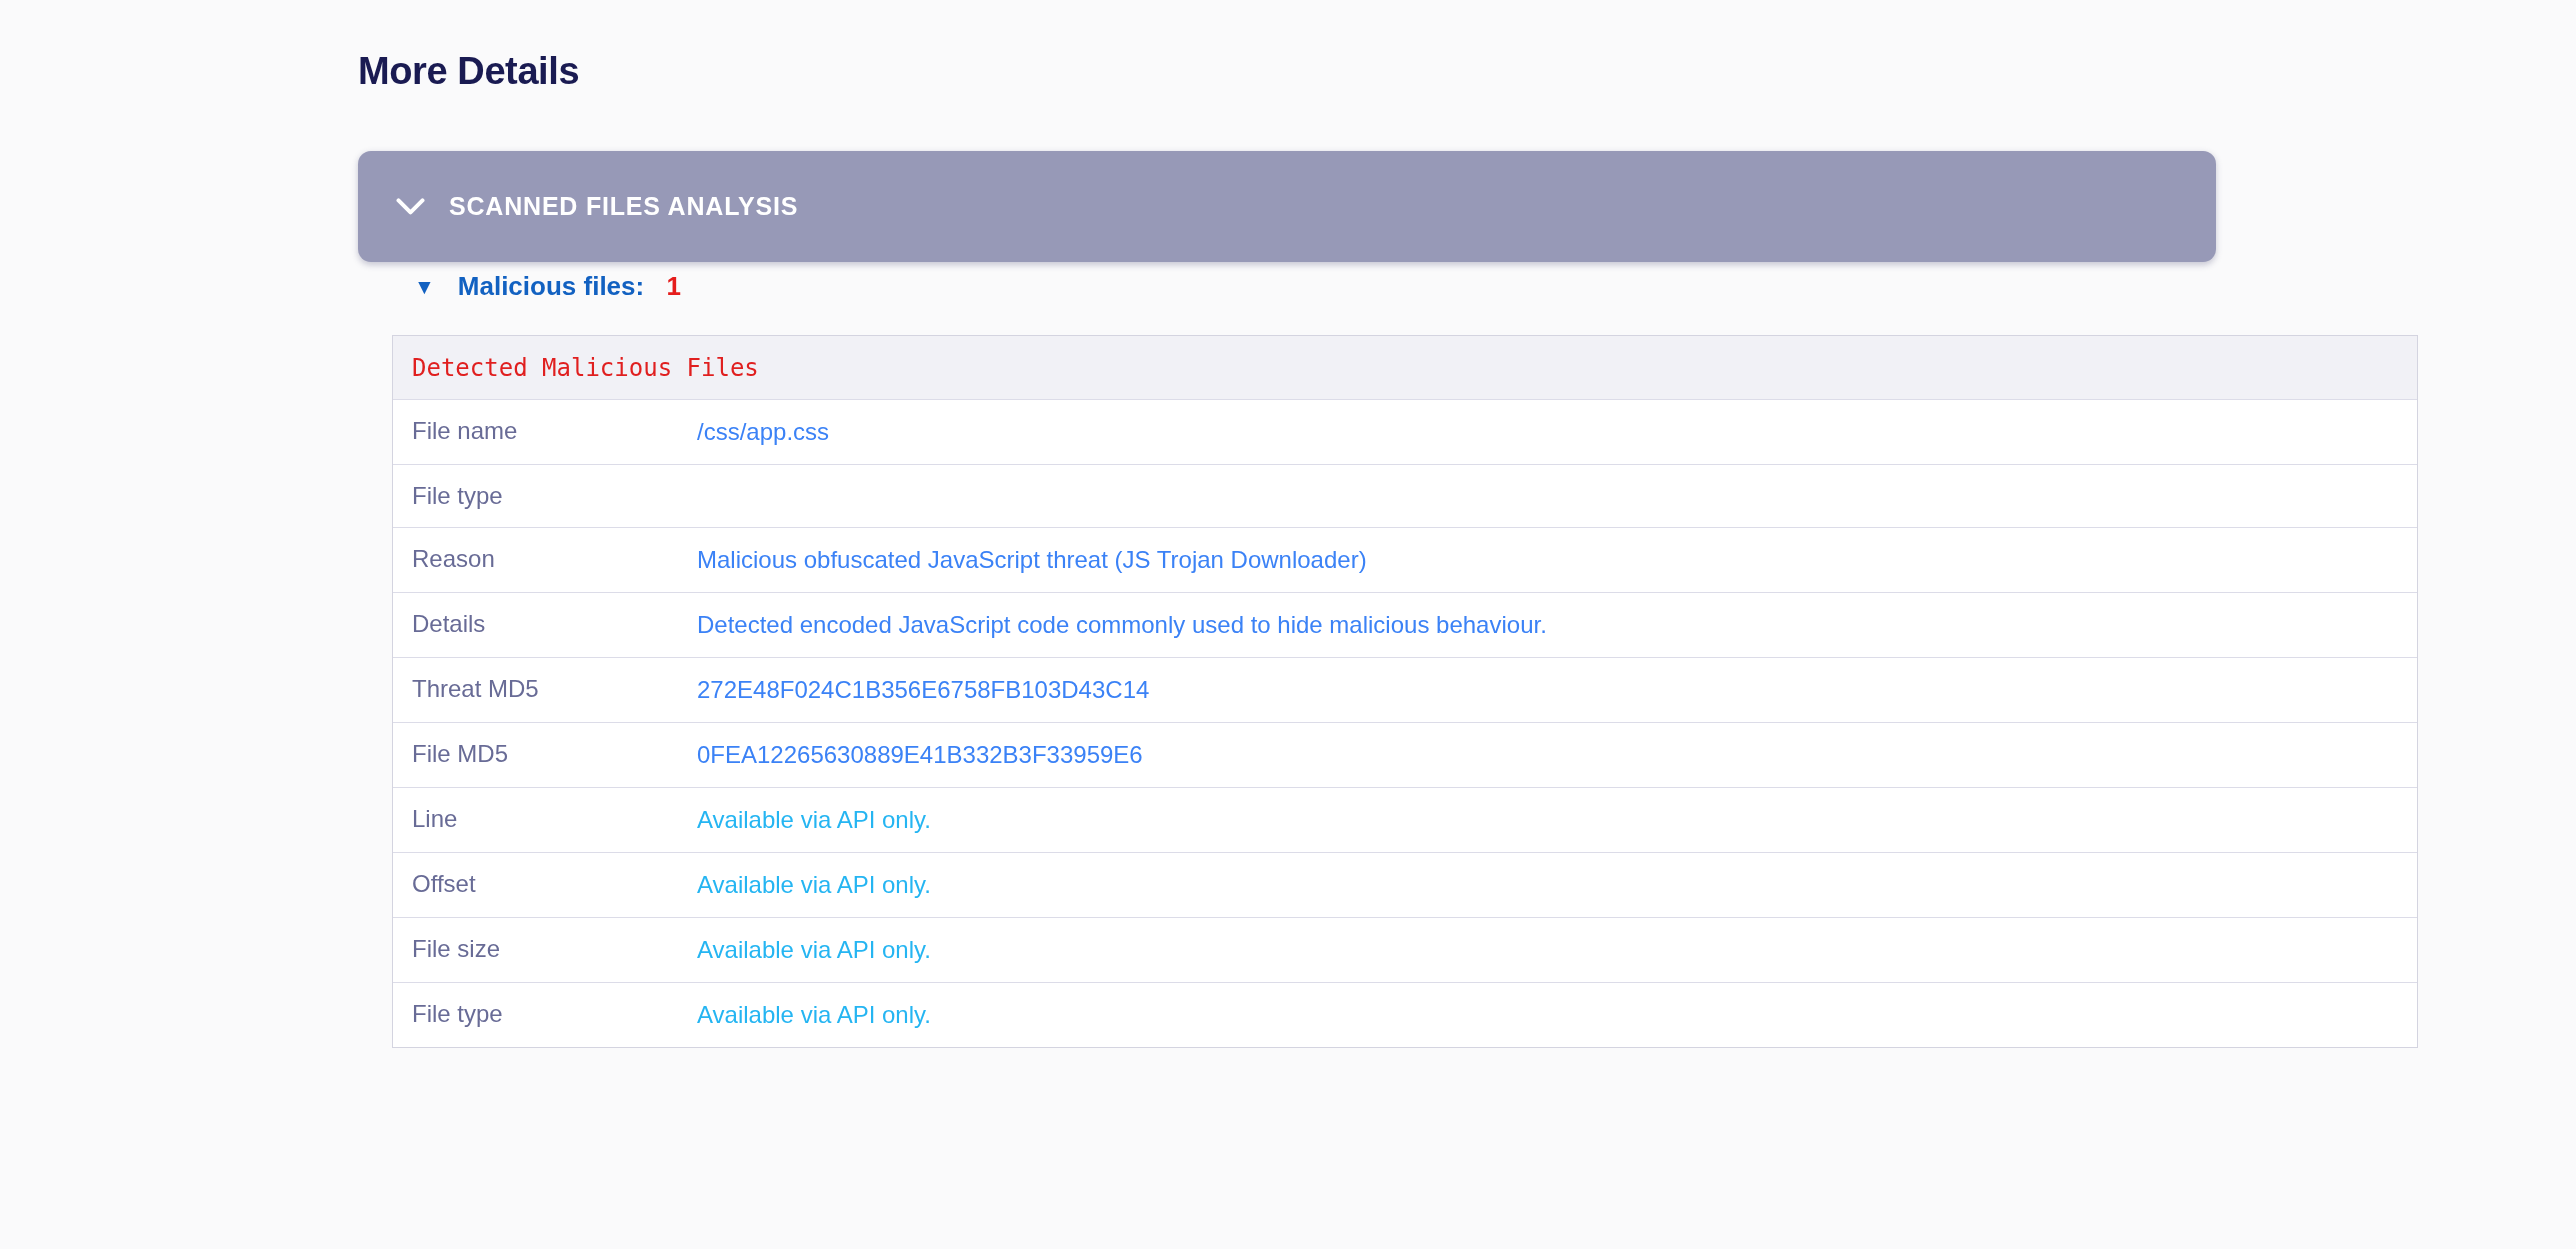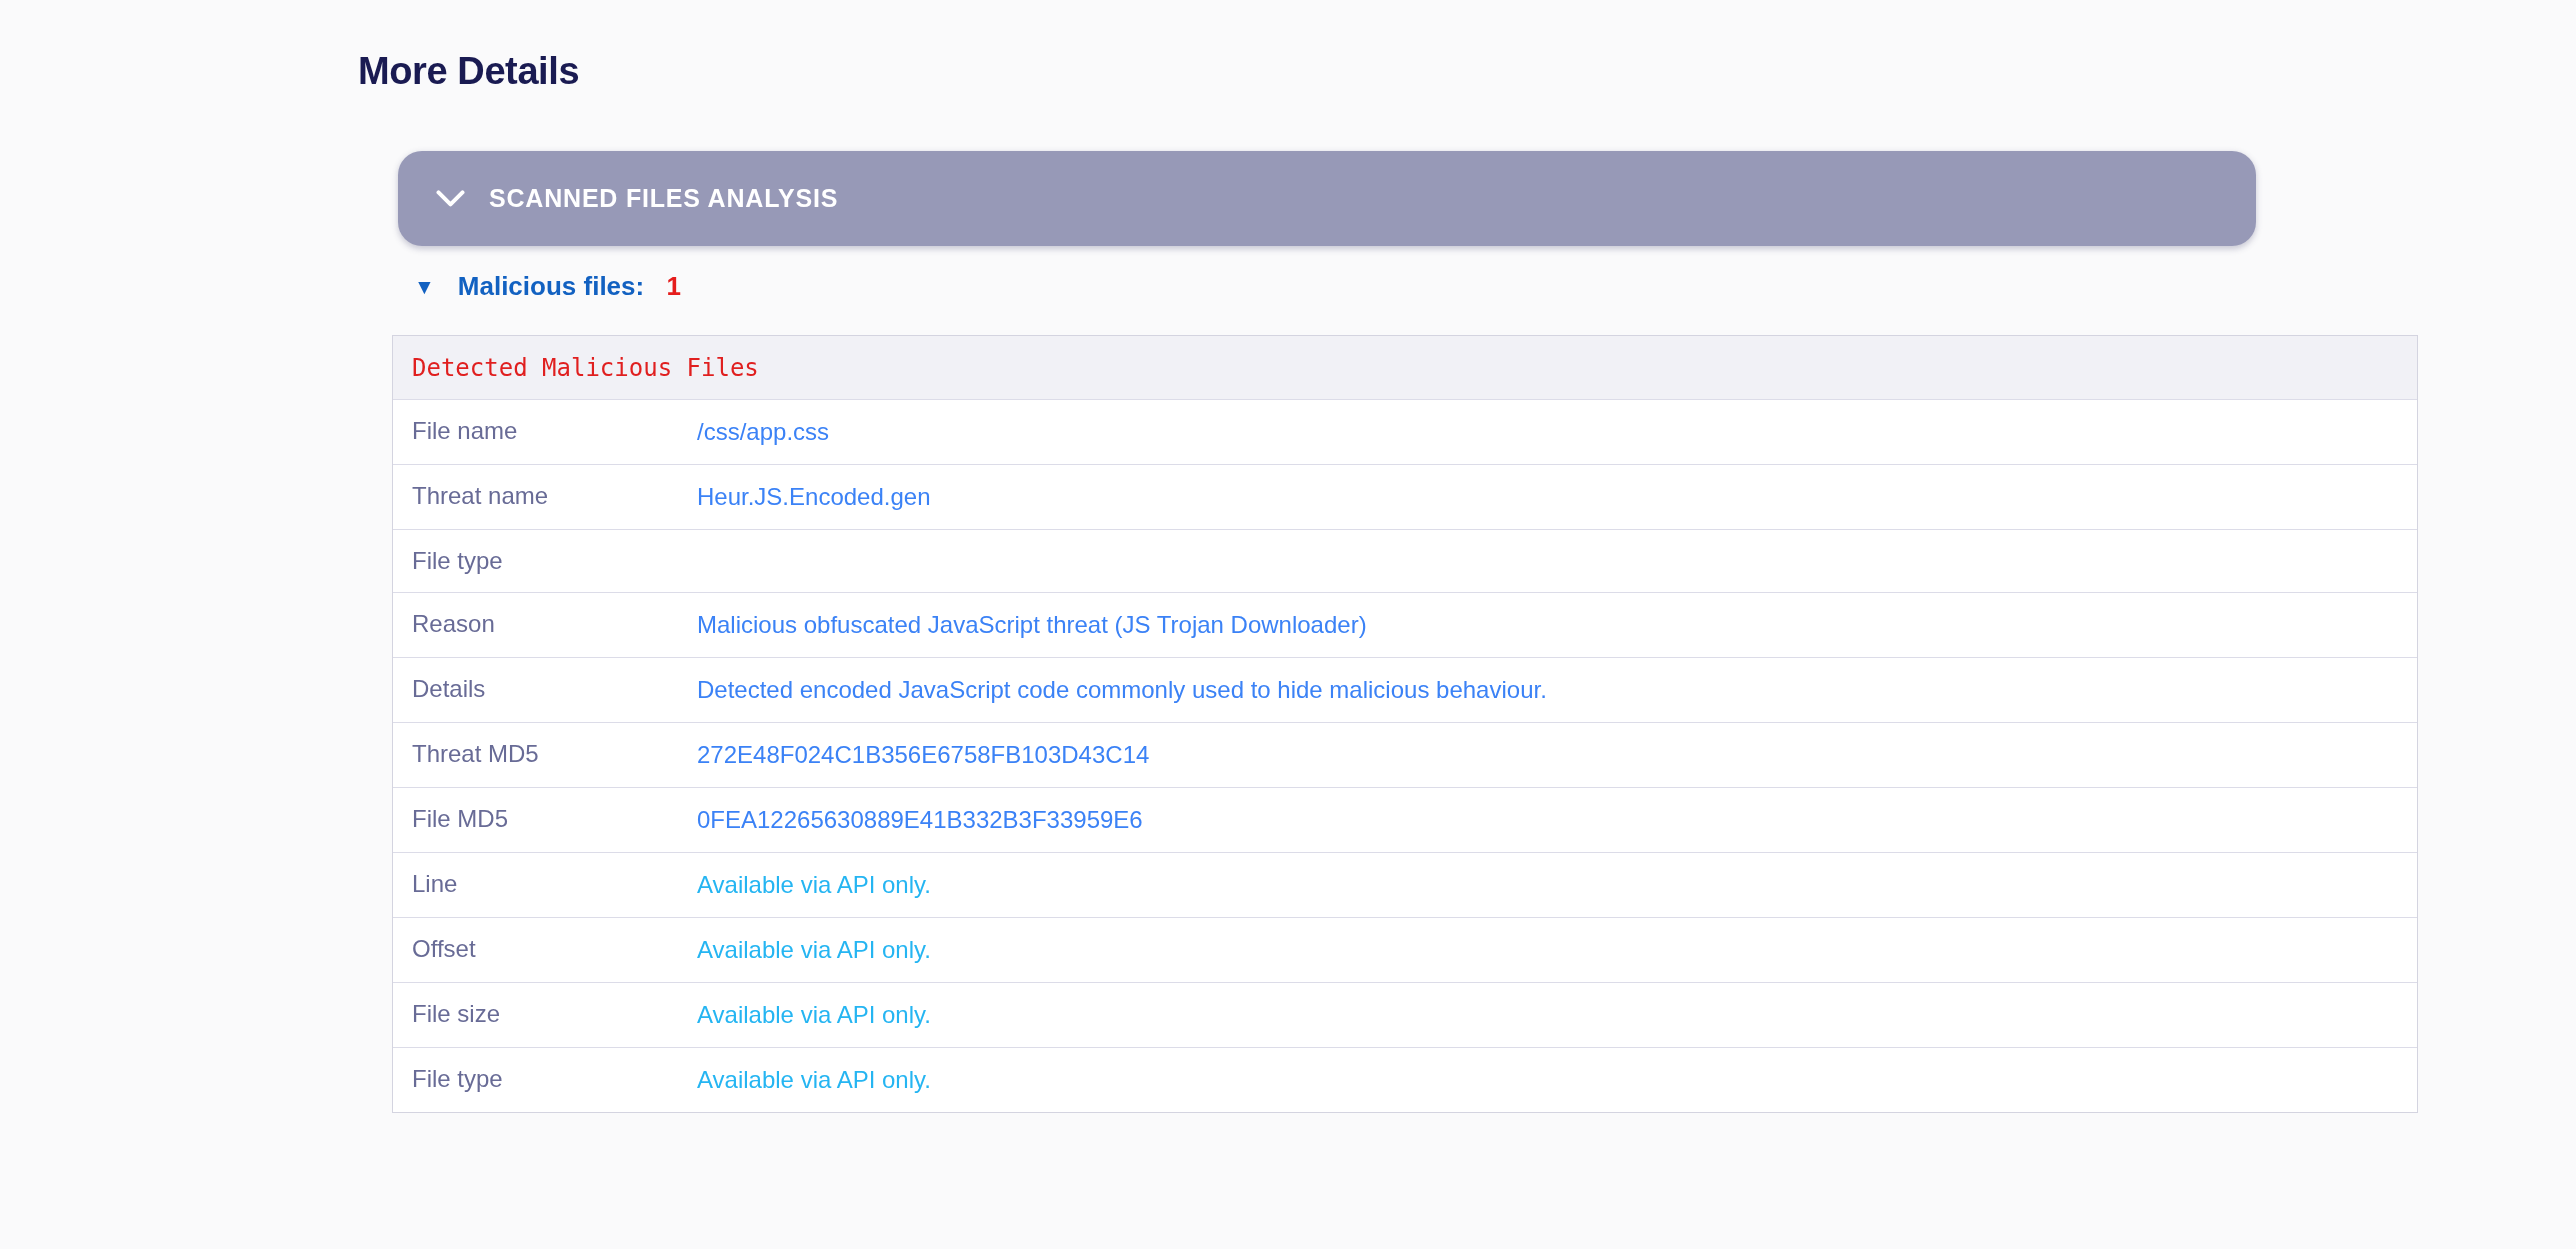--- a/index.html
+++ b/index.html
@@ -22,28 +22,27 @@
     font-weight: 700;
     letter-spacing: -0.4px;
     color: #1a1b52;
   }
 
   .accordion {
     position: absolute;
     left: 358px;
     top: 151px;
     width: 1858px;
-    height: 95px;
+    height: 111px;
     background: #9799b7;
-    border-radius: 24px;
+    border-radius: 13px;
     box-shadow: 0 2.4px 6.4px rgba(70, 70, 110, 0.28);
     display: flex;
     align-items: center;
     cursor: pointer;
-    margin-left: 40px;
   }
   .chev {
     margin-left: 38px;
     display: flex;
     align-items: center;
   }
   .accordion-title {
     margin-left: 24px;
     color: #ffffff;
     font-size: 25px;
@@ -142,24 +141,20 @@
   <div class="dtable">
     <div class="thead">
       <span>Detected Malicious Files</span>
     </div>
     <div id="rows">
   <div class="trow">
     <div class="tlabel">File name</div>
     <div class="tvalue v-normal">/css/app.css</div>
   </div>
 
-  <div class="trow">
-    <div class="tlabel">Threat name</div>
-    <div class="tvalue v-normal">Heur.JS.Encoded.gen</div>
-  </div>
 
   <div class="trow">
     <div class="tlabel">File type</div>
   </div>
 
   <div class="trow">
     <div class="tlabel">Reason</div>
     <div class="tvalue v-normal">Malicious obfuscated JavaScript threat (JS Trojan Downloader)</div>
   </div>
 

